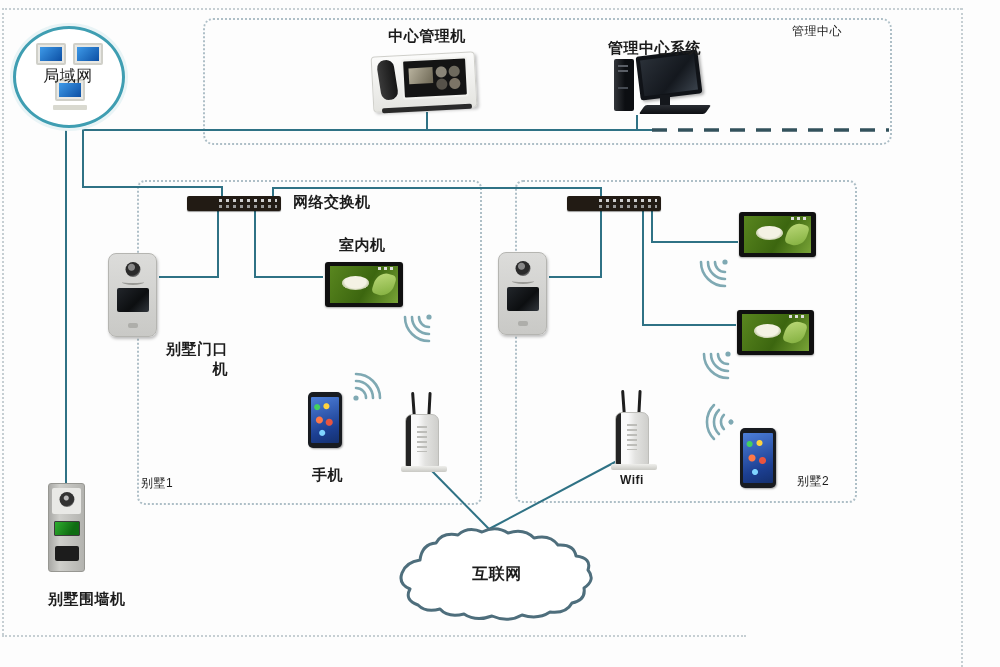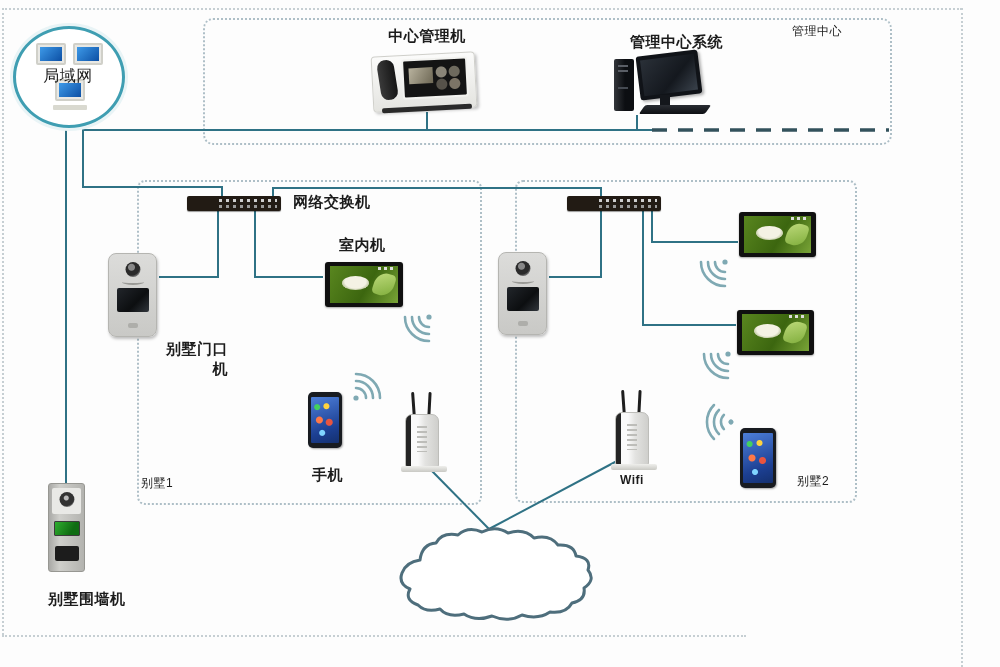--- a/index.html
+++ b/index.html
@@ -164,21 +164,21 @@
   <div class="mgmtphone">
     <div class="base"></div>
       <div class="hand"></div>
     <div class="scr">
         <i></i>
         <b></b>
       </div>
     <div class="foot"></div>
   </div>
 
-  <div class="lbl" style="left:608px;top:33px;width:115px;text-align:right;">管理中心系统</div>
+  <div class="lbl" style="left:608px;top:39px;width:115px;text-align:left;">管理中心系统</div>
   <div class="pc" style="left:608px;top:53px;">
     <div class="tower">
         <i></i>
       </div>
       <div class="mon">
         <i></i>
       </div>
       <div class="stand"></div>
       <div class="kb"></div>
   </div>
@@ -308,15 +308,16 @@
       <div class="cam"></div>
       <div class="scr"></div>
       <div class="btn"></div>
   </div>
   <div class="lbl" style="left:48px;top:590px;">别墅围墙机</div>
 
   <div class="cloudbox">
     <svg width="238" height="106" viewBox="0 0 238 106">
       <path d="M42 44 Q28 46 24 57 Q20 68 32 73 Q26 84 40 89 Q48 97 62 93 Q70 102 86 98 Q98 106 114 100 Q130 107 144 99 Q160 104 172 96 Q188 98 194 87 Q208 84 206 72 Q218 64 210 54 Q214 42 198 40 Q196 28 180 29 Q172 18 156 22 Q146 12 130 17 Q118 9 104 16 Q90 10 80 19 Q64 16 58 27 Q44 28 42 44 Z" fill="#ffffff" stroke="var(--cloud-outline)" stroke-width="3" stroke-linejoin="round"></path>
     </svg>
+    <div class="lbl" style="left:0;top:48px;width:238px;text-align:center;font-size:16px;">互联网</div>
   </div>
 
 </div>
 
 </body></html>

